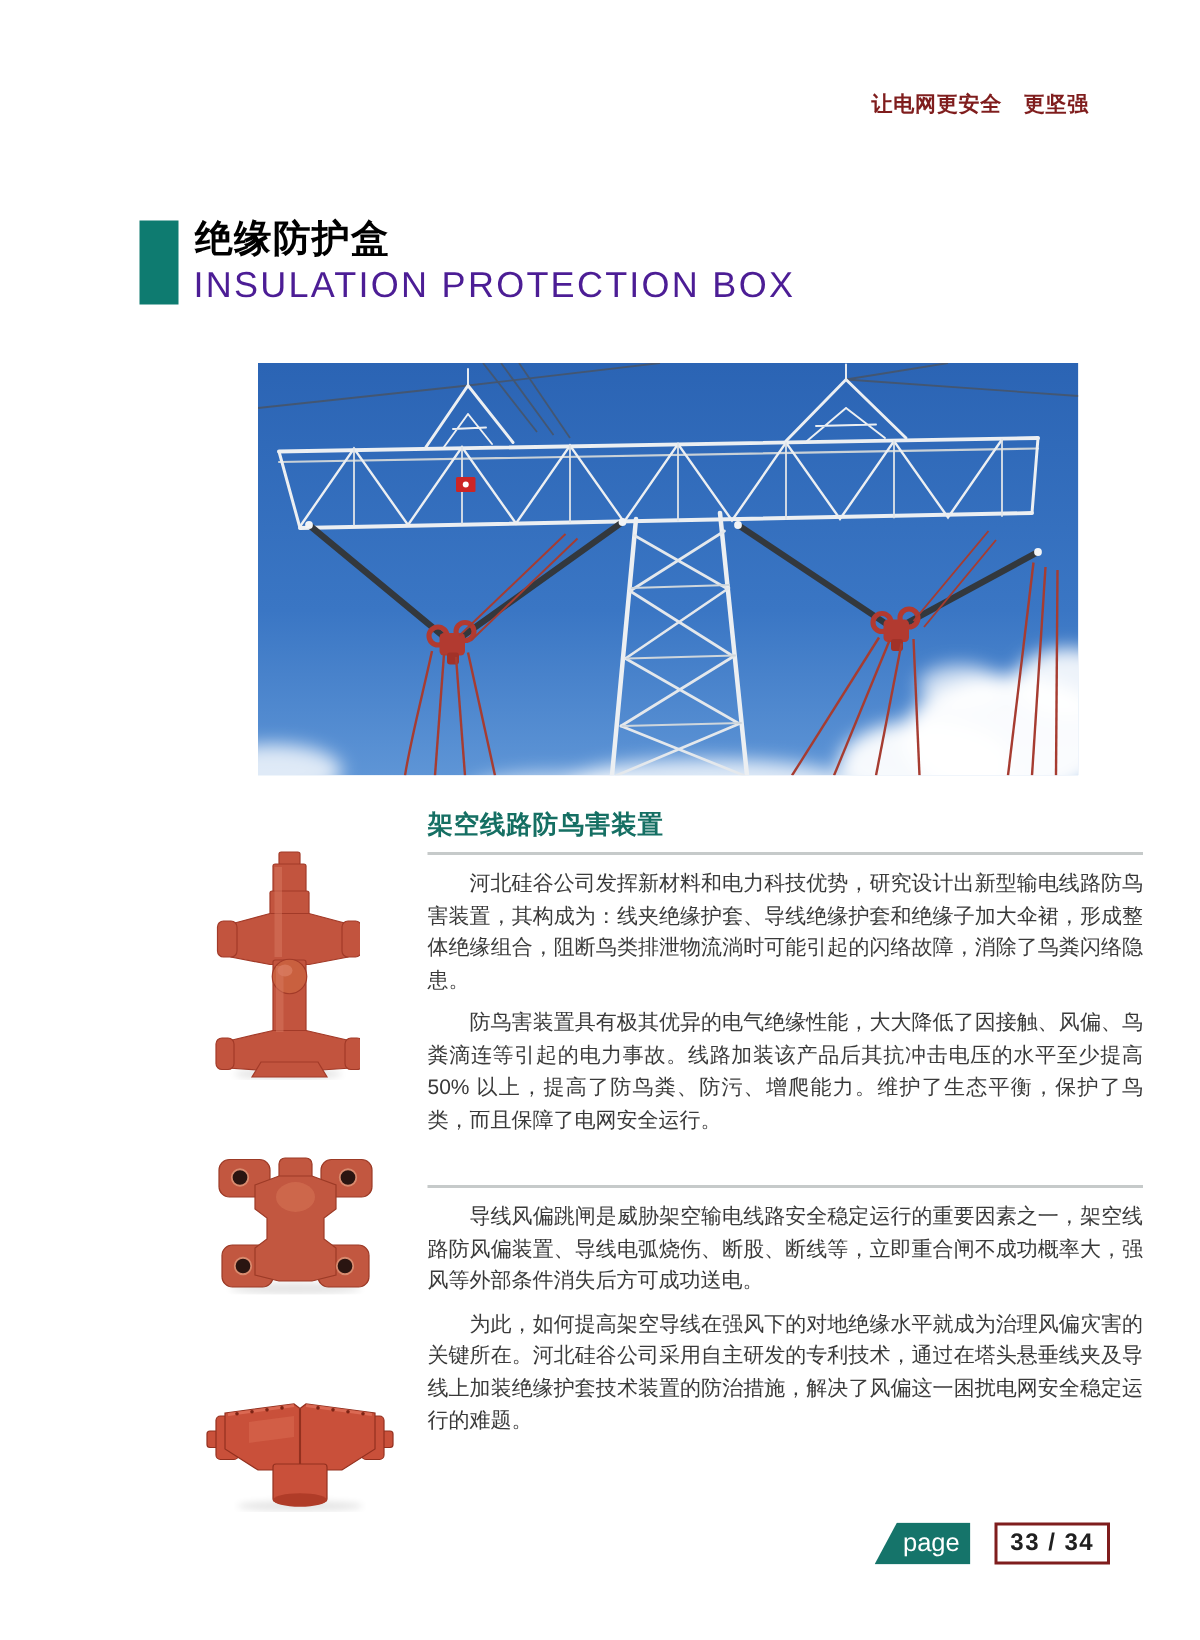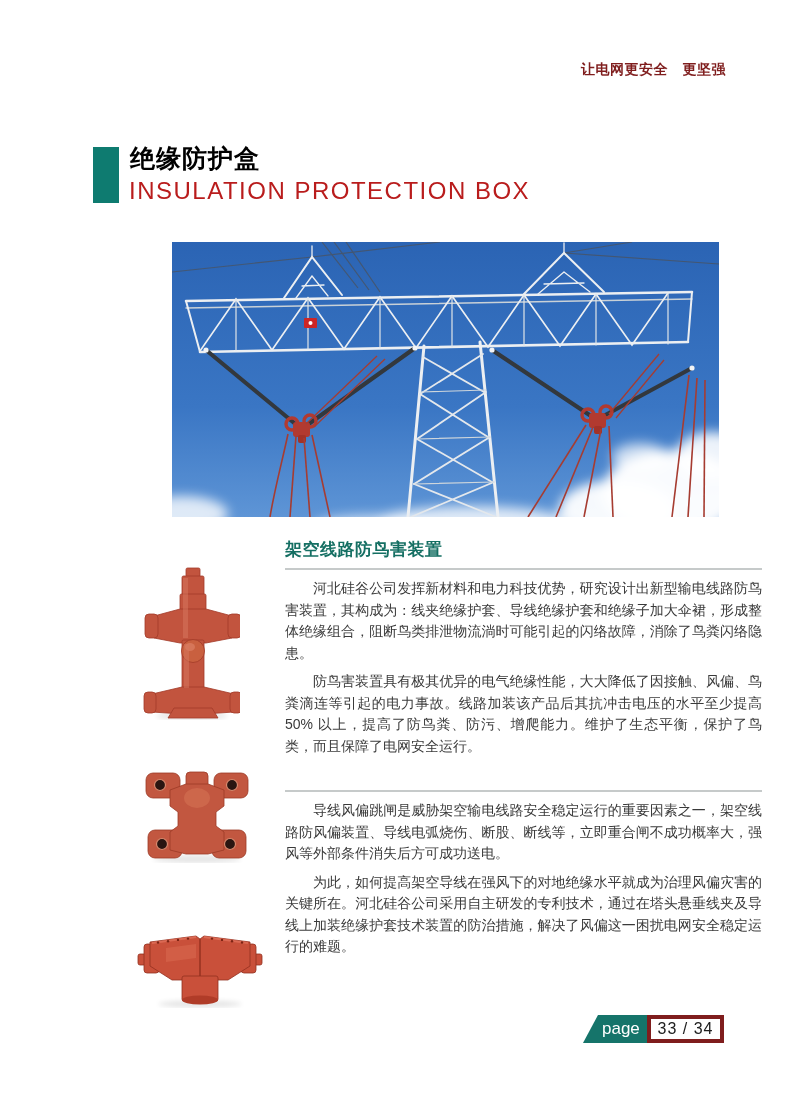--- a/index.html
+++ b/index.html
@@ -8,48 +8,48 @@
     font-family:"Liberation Sans","DejaVu Sans",sans-serif;
   }
   
   .slogan{
     position:absolute;top:61px;right:74px;
     font-size:14px;font-weight:bold;color:#7f1d1d;letter-spacing:0.5px;
   }
   
   .title-square{position:absolute;left:93px;top:147px;width:26px;height:56px;background:#0e7b70;}
   .title-zh{position:absolute;left:130px;top:142px;font-size:25px;font-weight:bold;color:#000000;letter-spacing:1px;}
-  .title-en{position:absolute;left:129px;top:177px;font-size:24px;font-weight:400;color:#b91c1c;letter-spacing:1.5px;}
+  .title-en{position:absolute;left:129px;top:177px;font-size:24px;font-weight:400;color:#4c1d95;letter-spacing:1.5px;}
   
   .photo{position:absolute;left:172px;top:242px;width:547px;height:275px;overflow:hidden;}
   
   .product{position:absolute;}
   .p1{left:140px;top:548px;width:100px;height:172px;}
   .p2{left:142px;top:768px;width:110px;height:95px;}
   .p3{left:136px;top:928px;width:128px;height:80px;}
   
   .col{position:absolute;left:285px;top:538px;width:477px;}
   .sec-heading{font-size:17px;font-weight:bold;color:#156f63;margin:0 0 7px 0;letter-spacing:0.5px;font-family:Liberation Serif, serif;}
   .sec-line{height:2px;background:#c6caca;margin:0 0 8px 0;}
   .col p{
     margin:0 0 7px 0;font-size:14px;line-height:21.5px;color:#3a3a3a;
     text-align:justify;text-indent:2em;
   }
   .sec2{margin-top:33px;}
   
-  .footer{position:absolute;left:583px;top:1015px;height:24px;display:flex;}
+  .footer{position:absolute;left:583px;top:1015px;height:24px;display:flex;gap:16px;}
   .page-tab{
     width:64px;height:28px;background:#15746a;color:#ffffff;
     font-size:17px;line-height:28px;padding-left:19px;box-sizing:border-box;
     clip-path:polygon(15px 0,100% 0,100% 100%,0 100%);
   }
   .page-num{
-    width:77px;height:28px;background:#ffffff;border:4px solid #7f1d1d;box-sizing:border-box;
+    width:77px;height:28px;background:#ffffff;border:2px solid #7f1d1d;box-sizing:border-box;
     display:flex;align-items:center;justify-content:center;
-    font-size:16px;color:#202020;letter-spacing:1px;
+    font-size:16px;color:#202020;letter-spacing:1px;font-weight:bold;
   }
 </style>
 </head>
 <body>
 
 <div class="page">
 
   <div class="slogan">让电网更安全　更坚强</div>
 
   <div class="title-square"></div>

